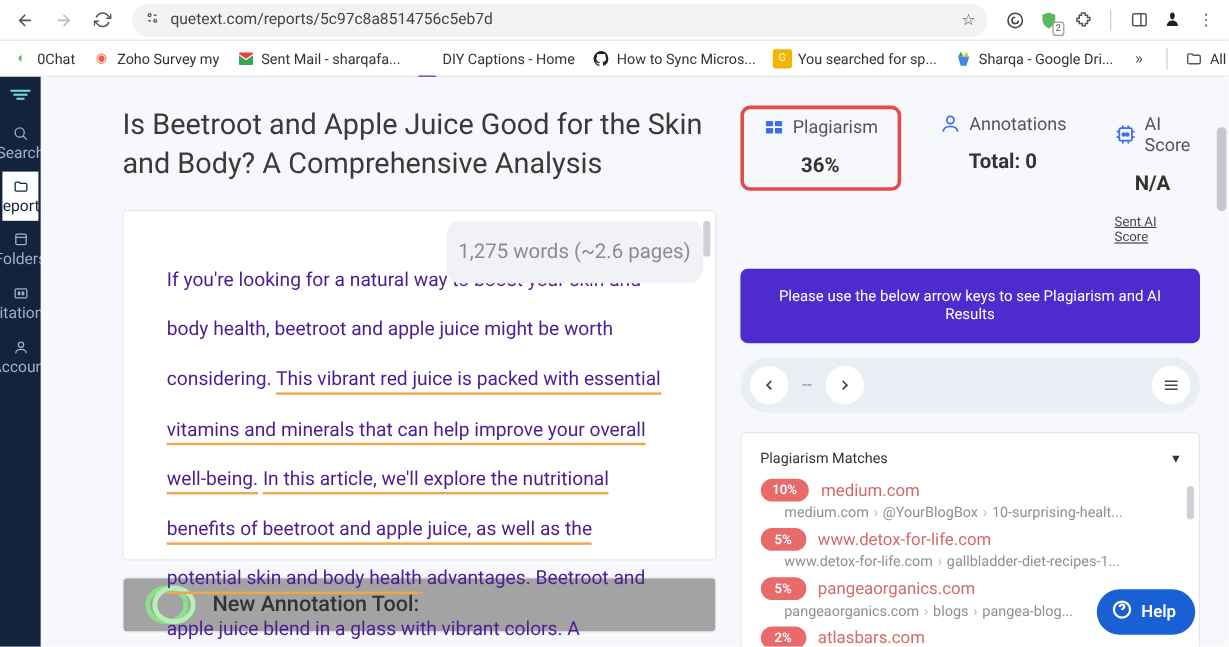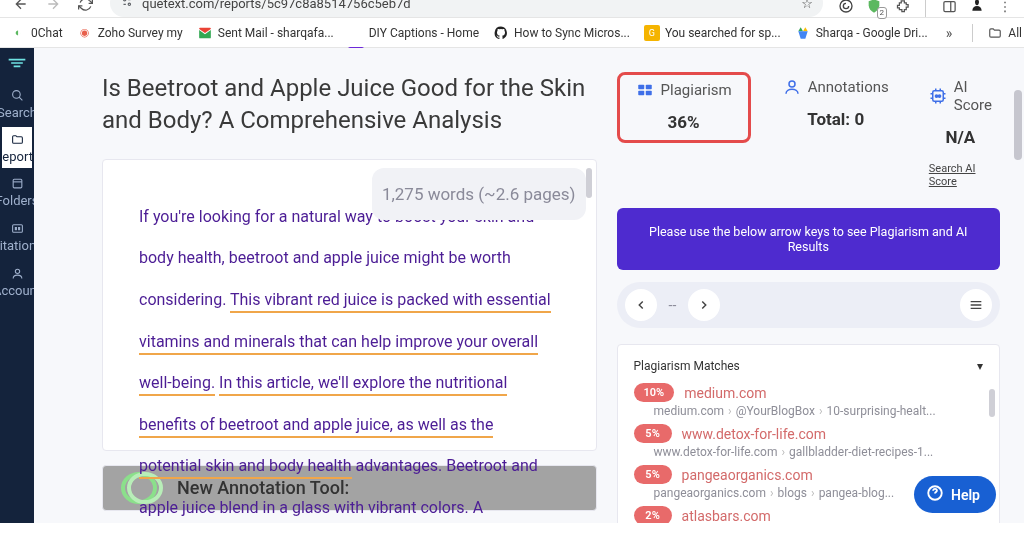--- a/index.html
+++ b/index.html
@@ -1,19 +1,19 @@
 <!DOCTYPE html>
 <html><head>
 <meta charset="utf-8">
 <style>
 * { box-sizing: border-box; margin: 0; padding: 0; font-family: -apple-system, BlinkMacSystemFont, "Segoe UI", Roboto, Arial, sans-serif; }
 html, body { width: 1024px; height: 539px; overflow: hidden; background: #fff; }
 
 
-.chrome-bar { height: 18px; display: flex; align-items: flex-end; padding: 0 8px; gap: 6px; border-bottom: 1px solid #e5e5e5; }
+.chrome-bar { height: 34px; display: flex; align-items: center; padding: 0 8px; gap: 6px; border-bottom: 1px solid #e5e5e5; }
 .nav-btn { width: 26px; height: 26px; display: flex; align-items: center; justify-content: center; border-radius: 50%; cursor: pointer; color: #555; }
 .nav-btn.disabled { color: #bbb; }
 .omnibox { flex: 1; height: 28px; background: #f1f3f4; border-radius: 14px; display: flex; align-items: center; padding: 0 10px; gap: 8px; font-size: 13px; color: #444; margin: 0 6px; }
 .omnibox .protocol-chip { color: #5f6368; font-size: 12px; }
 .omnibox .star { margin-left: auto; }
 .ext-icon { width: 22px; height: 22px; display: flex; align-items: center; justify-content: center; font-size: 13px; color:#555; position:relative; }
 .ext-badge { position:absolute; bottom:-2px; right:-2px; background:#fff; border:1px solid #999; border-radius:3px; font-size:8px; padding:0 2px; line-height:10px;}
 .sep { width:1px; height:18px; background:#ccc; margin:0 6px;}
 
 
@@ -310,21 +310,21 @@
                 <svg width="18" height="18" viewBox="0 0 24 24" fill="none" stroke="#3f6fe8" stroke-width="2">
                   <rect x="5" y="5" width="14" height="14" rx="2"></rect>
                   <circle cx="10" cy="12" r="1.5" fill="#3f6fe8"></circle>
                   <circle cx="14" cy="12" r="1.5" fill="#3f6fe8"></circle>
                   <path d="M9 2v3m6-3v3M9 19v3m6-3v3M2 9h3m-3 6h3m14-6h3m-3 6h3"></path>
                 </svg>
               </span>
               <span>AI Score</span>
             </div>
           <div class="metric-val">N/A</div>
-          <div class="sub">Search AI Score</div>
+          <div class="sub">Sent AI Score</div>
         </div>
       </div>
 
       <div class="purple-banner">Please use the below arrow keys to see Plagiarism and AI Results</div>
 
       <div class="pager">
         <div class="pg-btn">
             <svg width="14" height="14" viewBox="0 0 24 24" fill="none" stroke="currentColor" stroke-width="2.5">
               <path d="M15 18l-6-6 6-6"></path>
             </svg>

